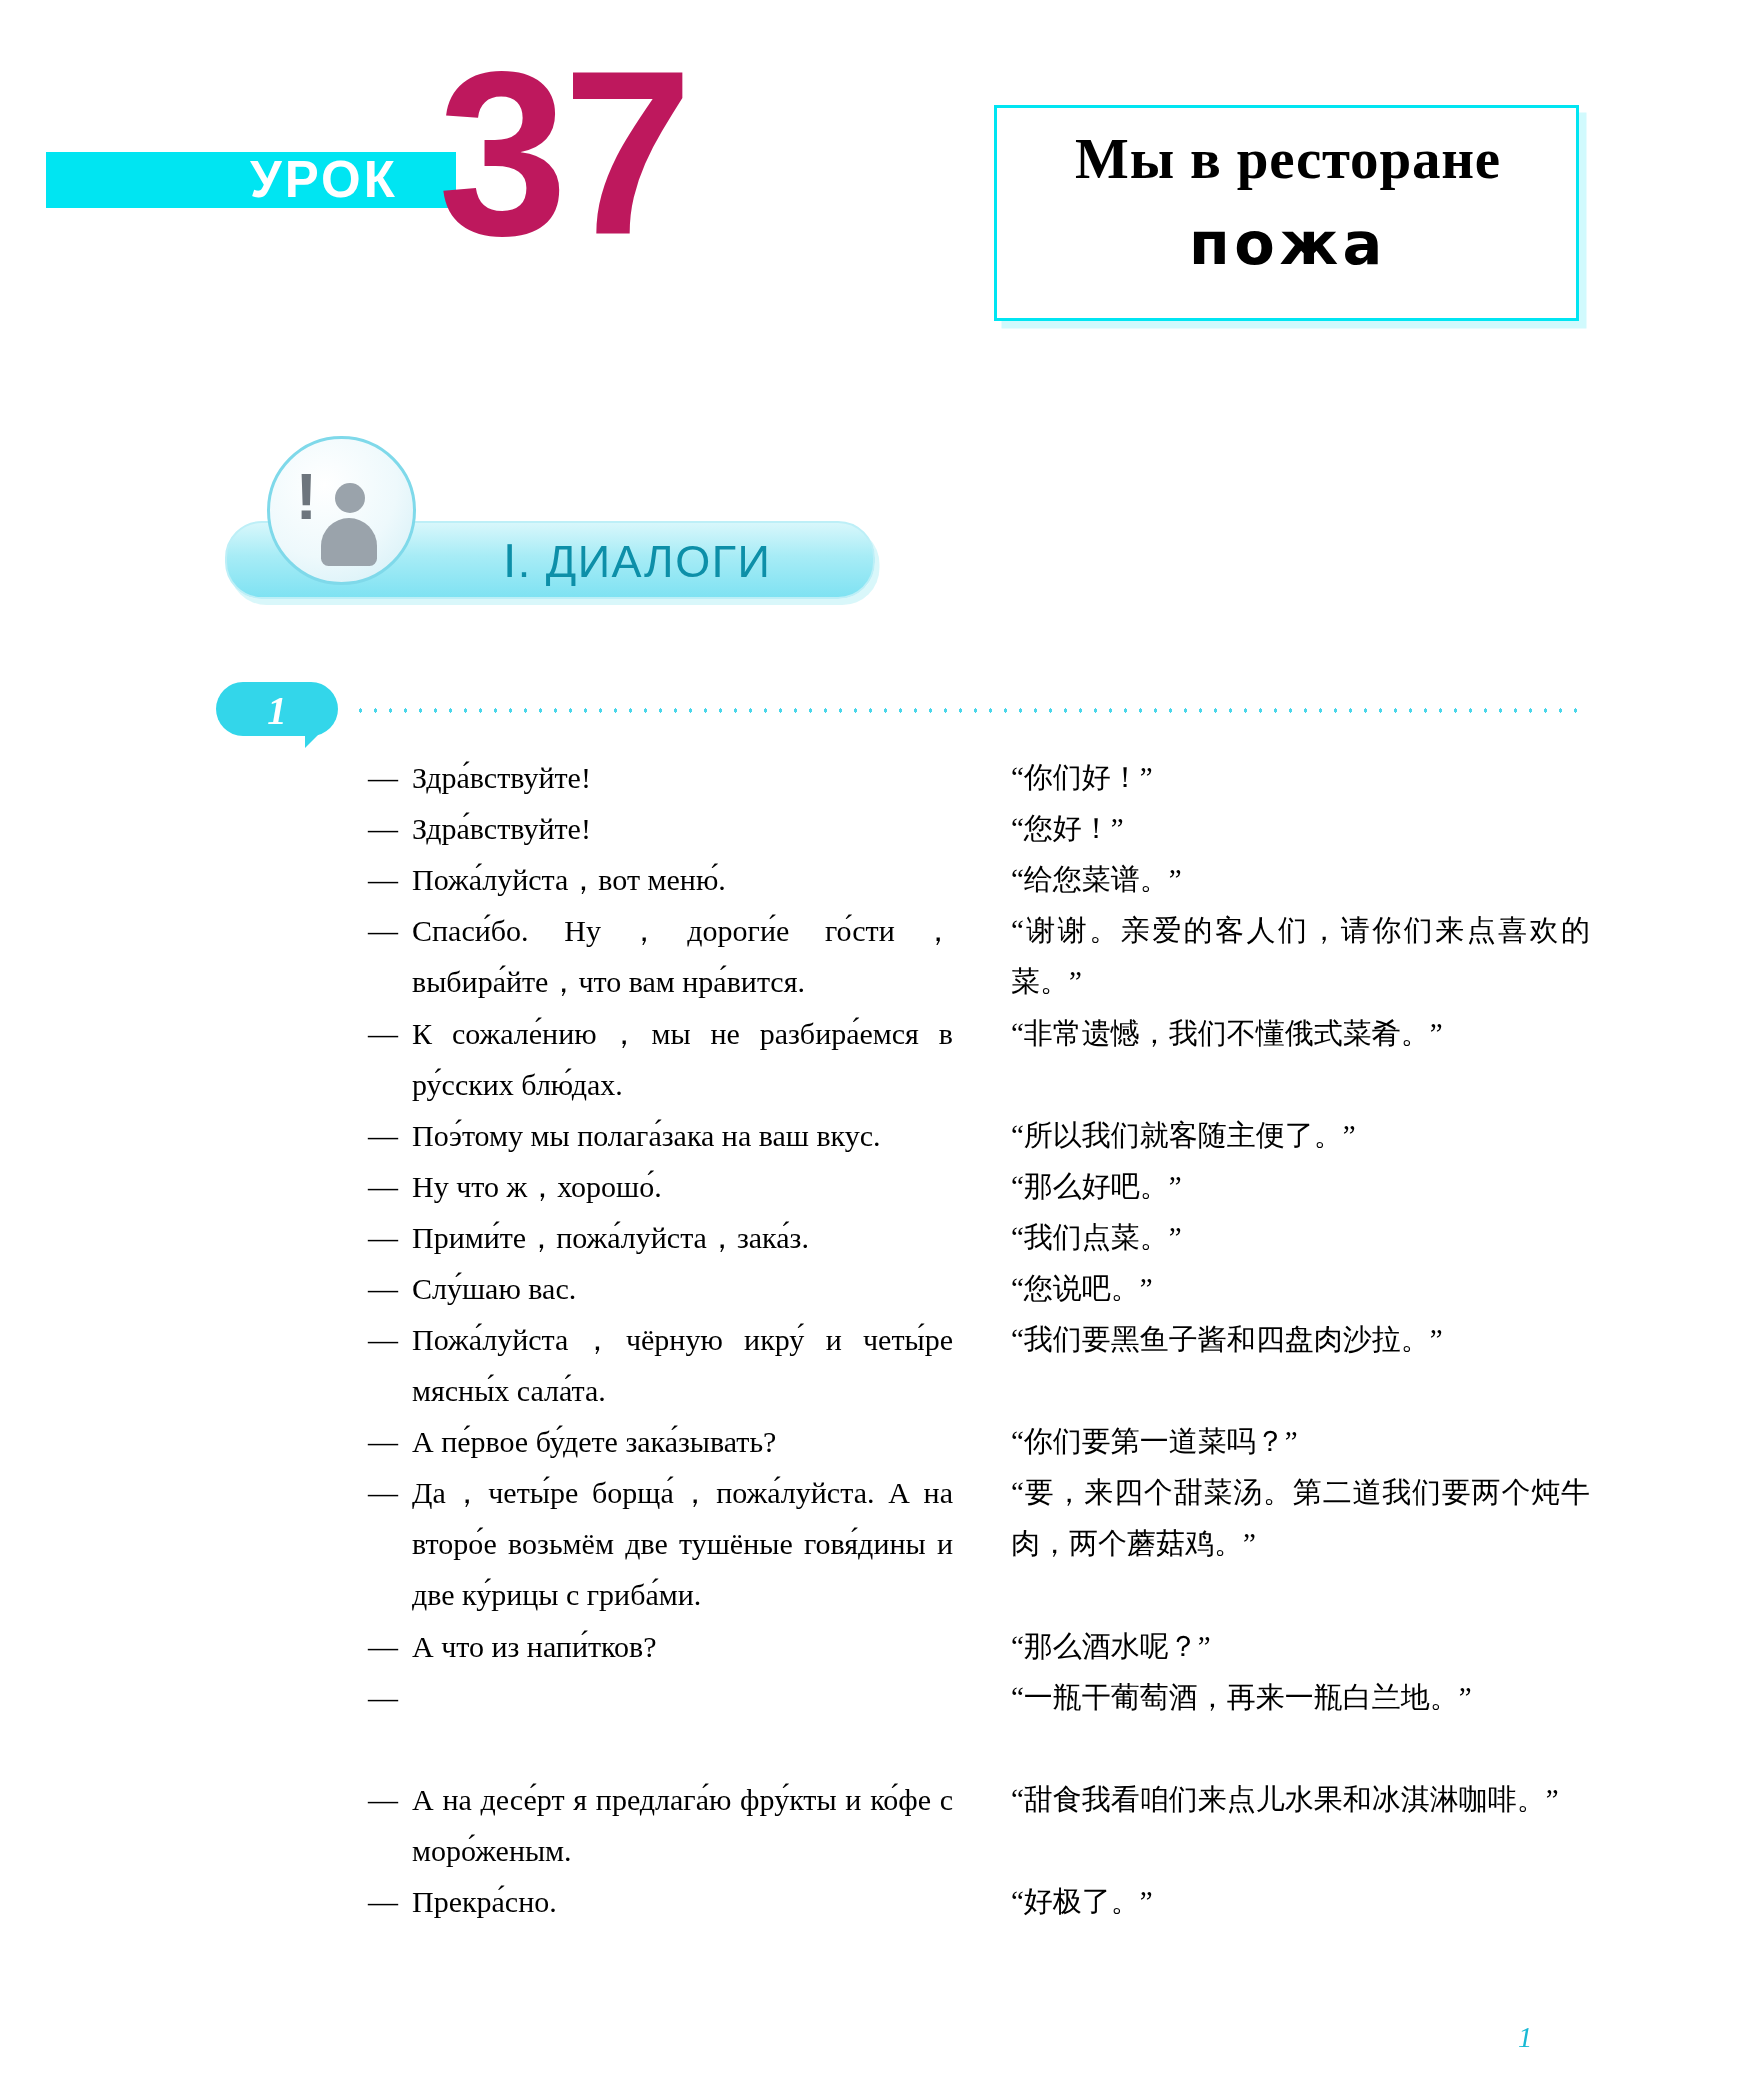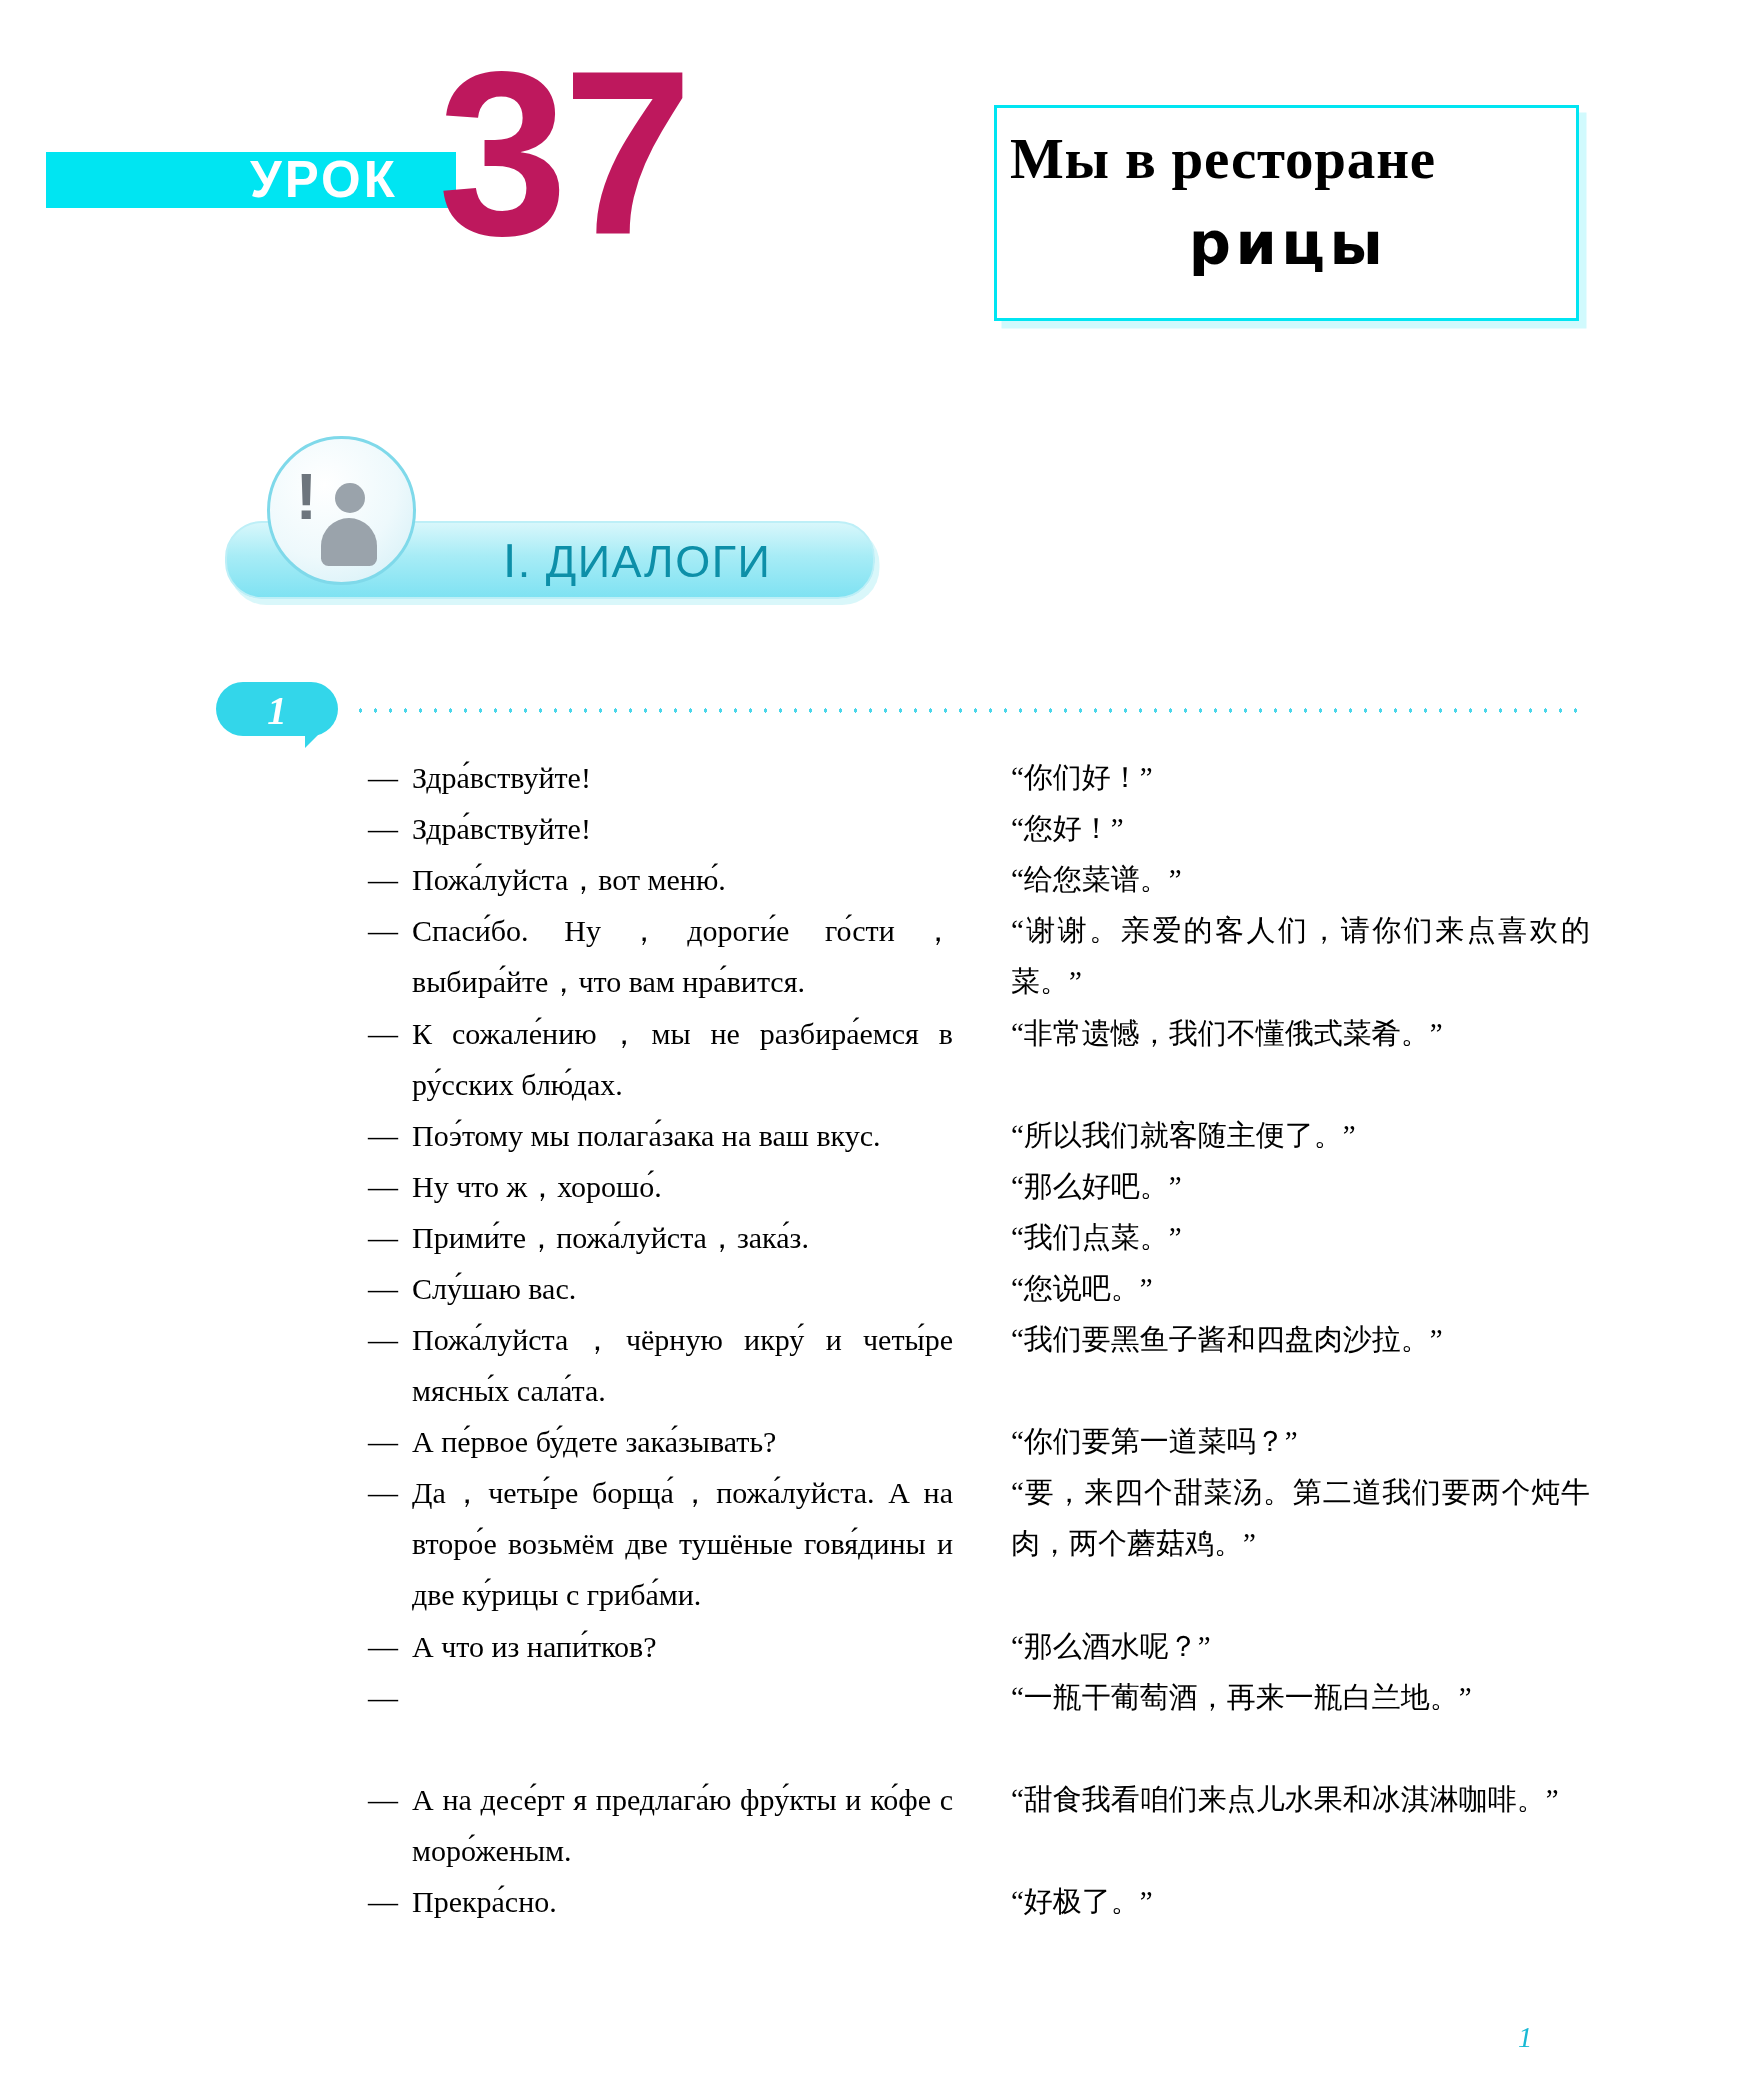--- a/index.html
+++ b/index.html
@@ -62,21 +62,21 @@
     height: 210px;
     border: 3.8px solid #00e5f2;
     background: #ffffff;
     box-shadow: 7.5px 7.5px 0 rgba(0,229,242,0.18);
   }
   #title-ru {
     position: absolute;
     left: 1000px;
     top: 126px;
     width: 556px;
-    text-align: left;
+    text-align: center;
     font-family: "Liberation Serif", serif;
     font-weight: bold;
     font-size: 57px;
     color: #000000;
     letter-spacing: 0.8px;
   }
   #title-zh {
     position: absolute;
     left: 1000px;
     top: 209px;
@@ -263,21 +263,21 @@
 </style>
 </head>
 <body>
 
 <div id="header">
   <div id="lesson-bar"></div>
   <div id="lesson-word">УРОК</div>
   <div id="lesson-number">37</div>
   <div id="title-box"></div>
   <div id="title-ru">Мы в ресторане</div>
-  <div id="title-zh">рицы</div>
+  <div id="title-zh">пожа</div>
 </div>
 
 <div id="section-banner">
   <div id="banner-shape"></div>
   <div id="banner-label">Ⅰ. ДИАЛОГИ</div>
 </div>
 <div id="speaker-badge">
   <div id="speaker-circle"></div>
   <div id="speaker-bang">!</div>
   <div id="speaker-person">

